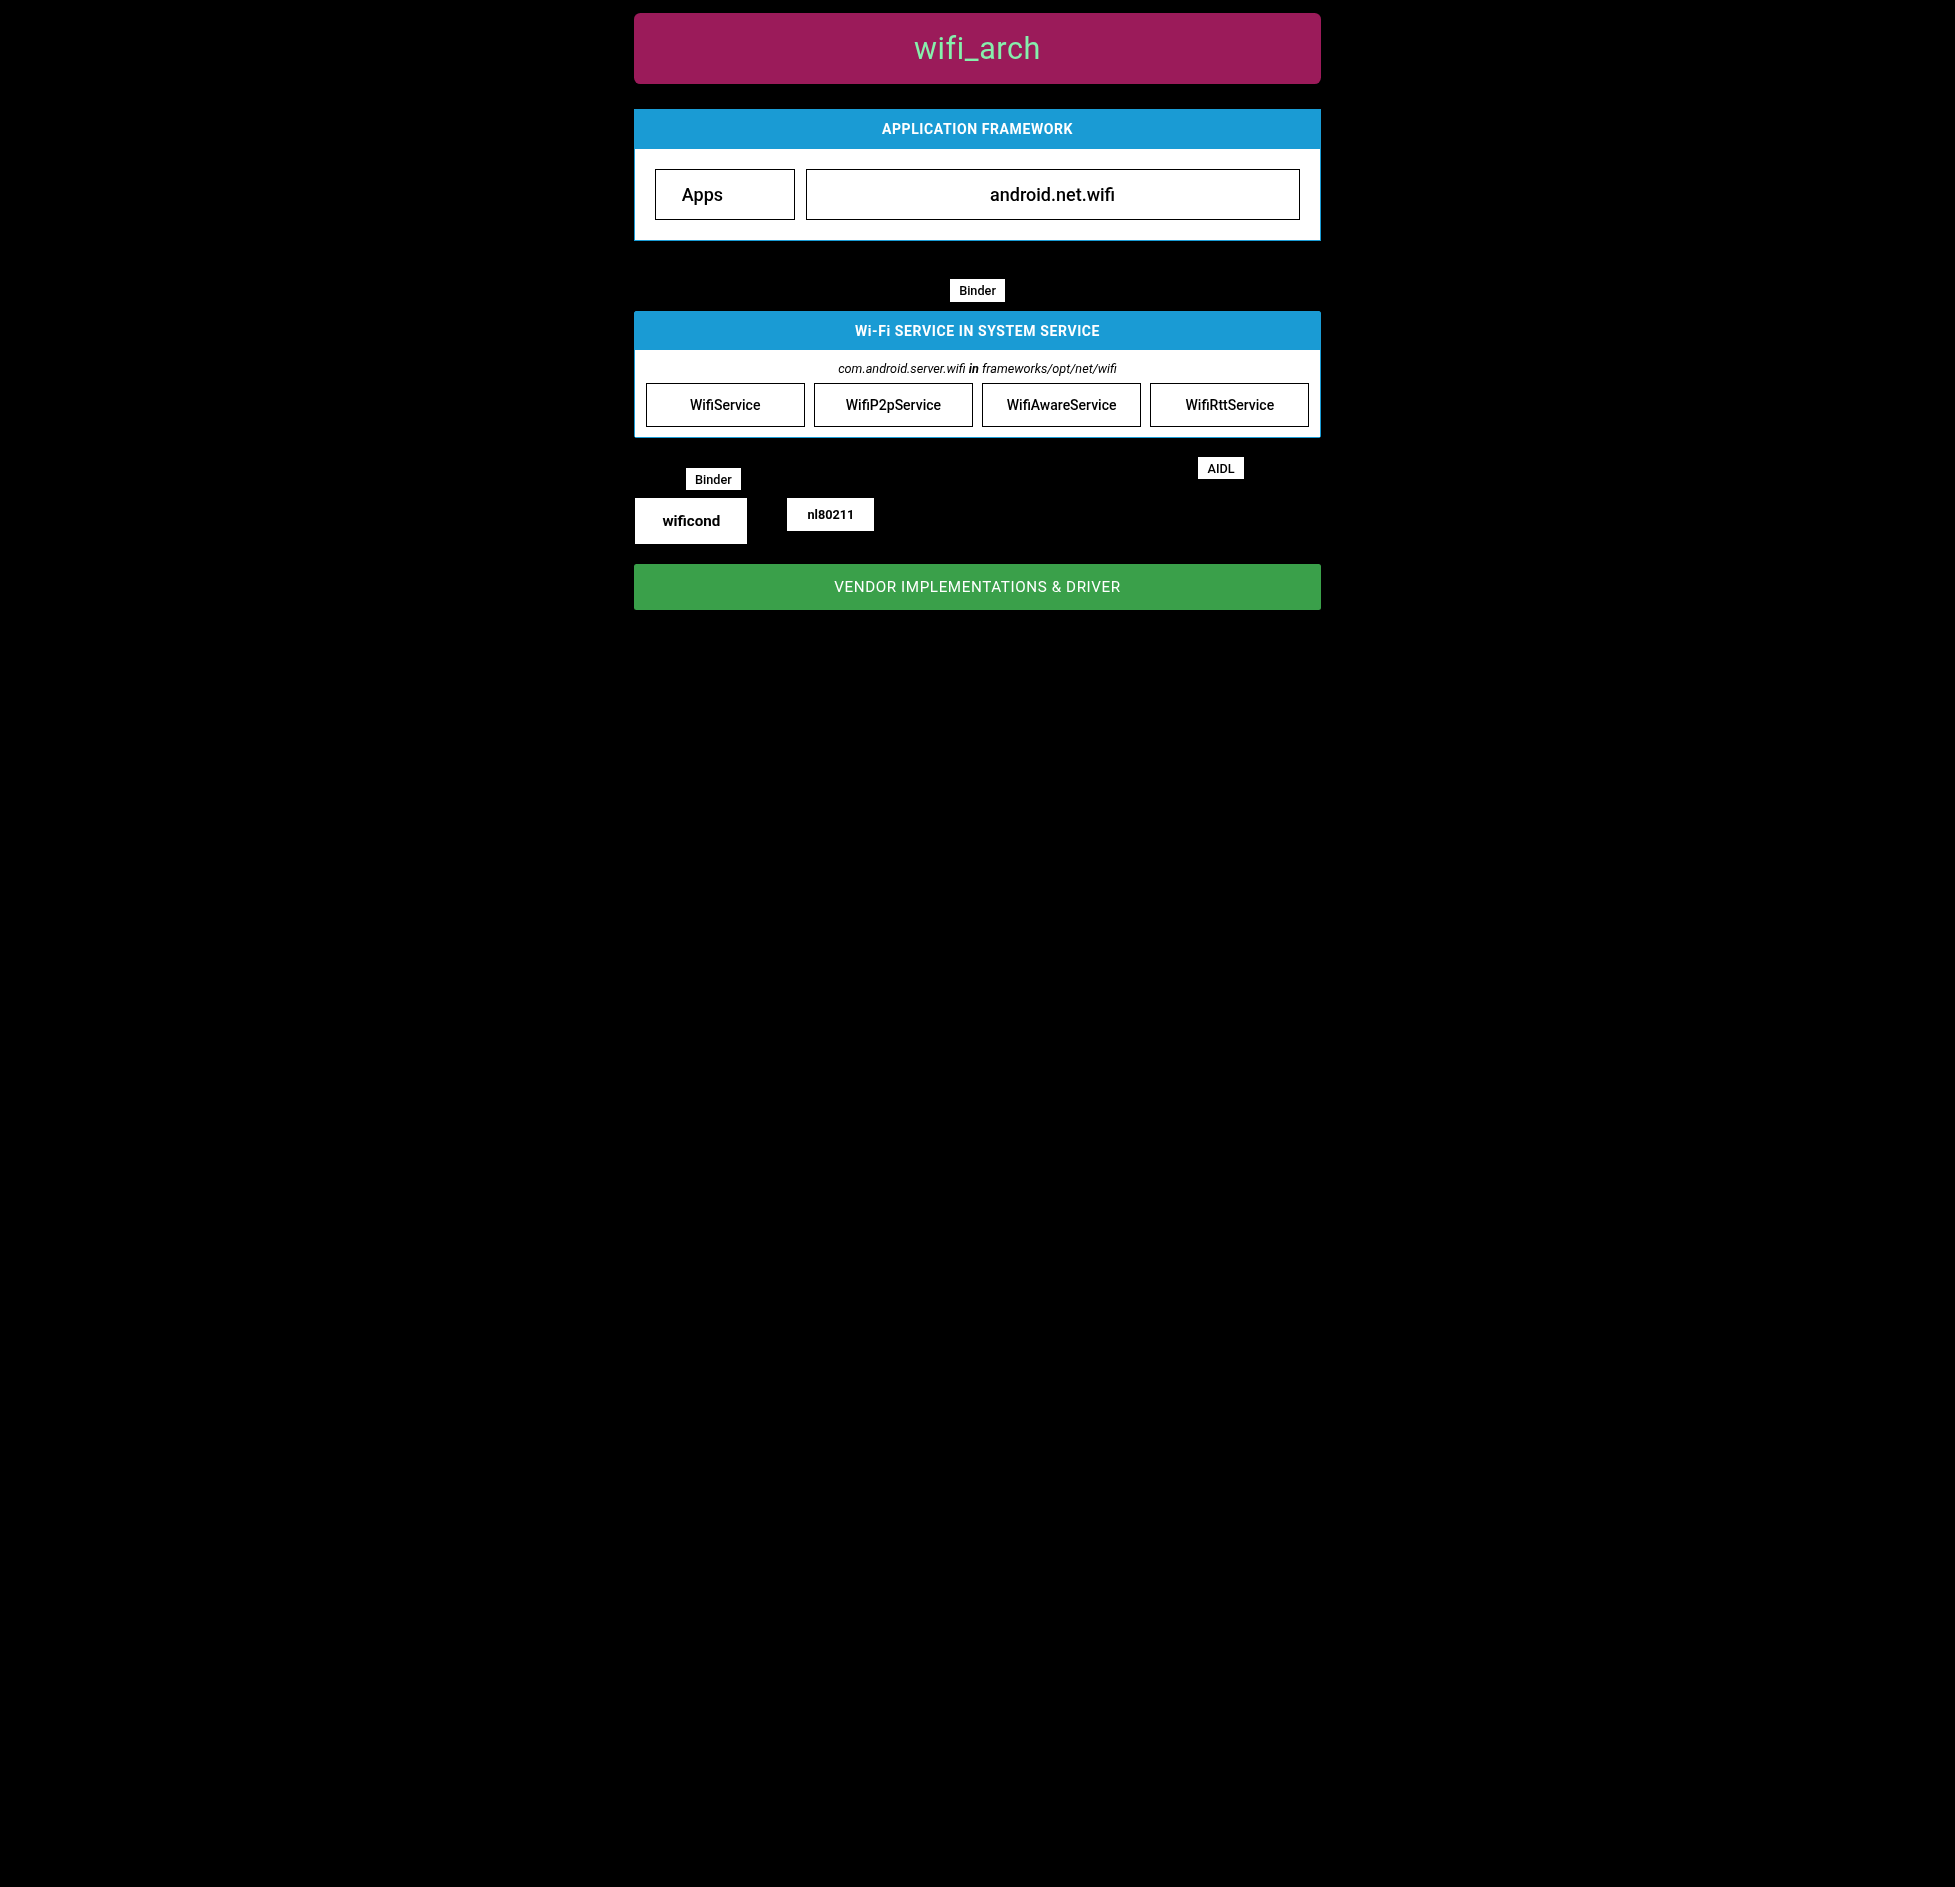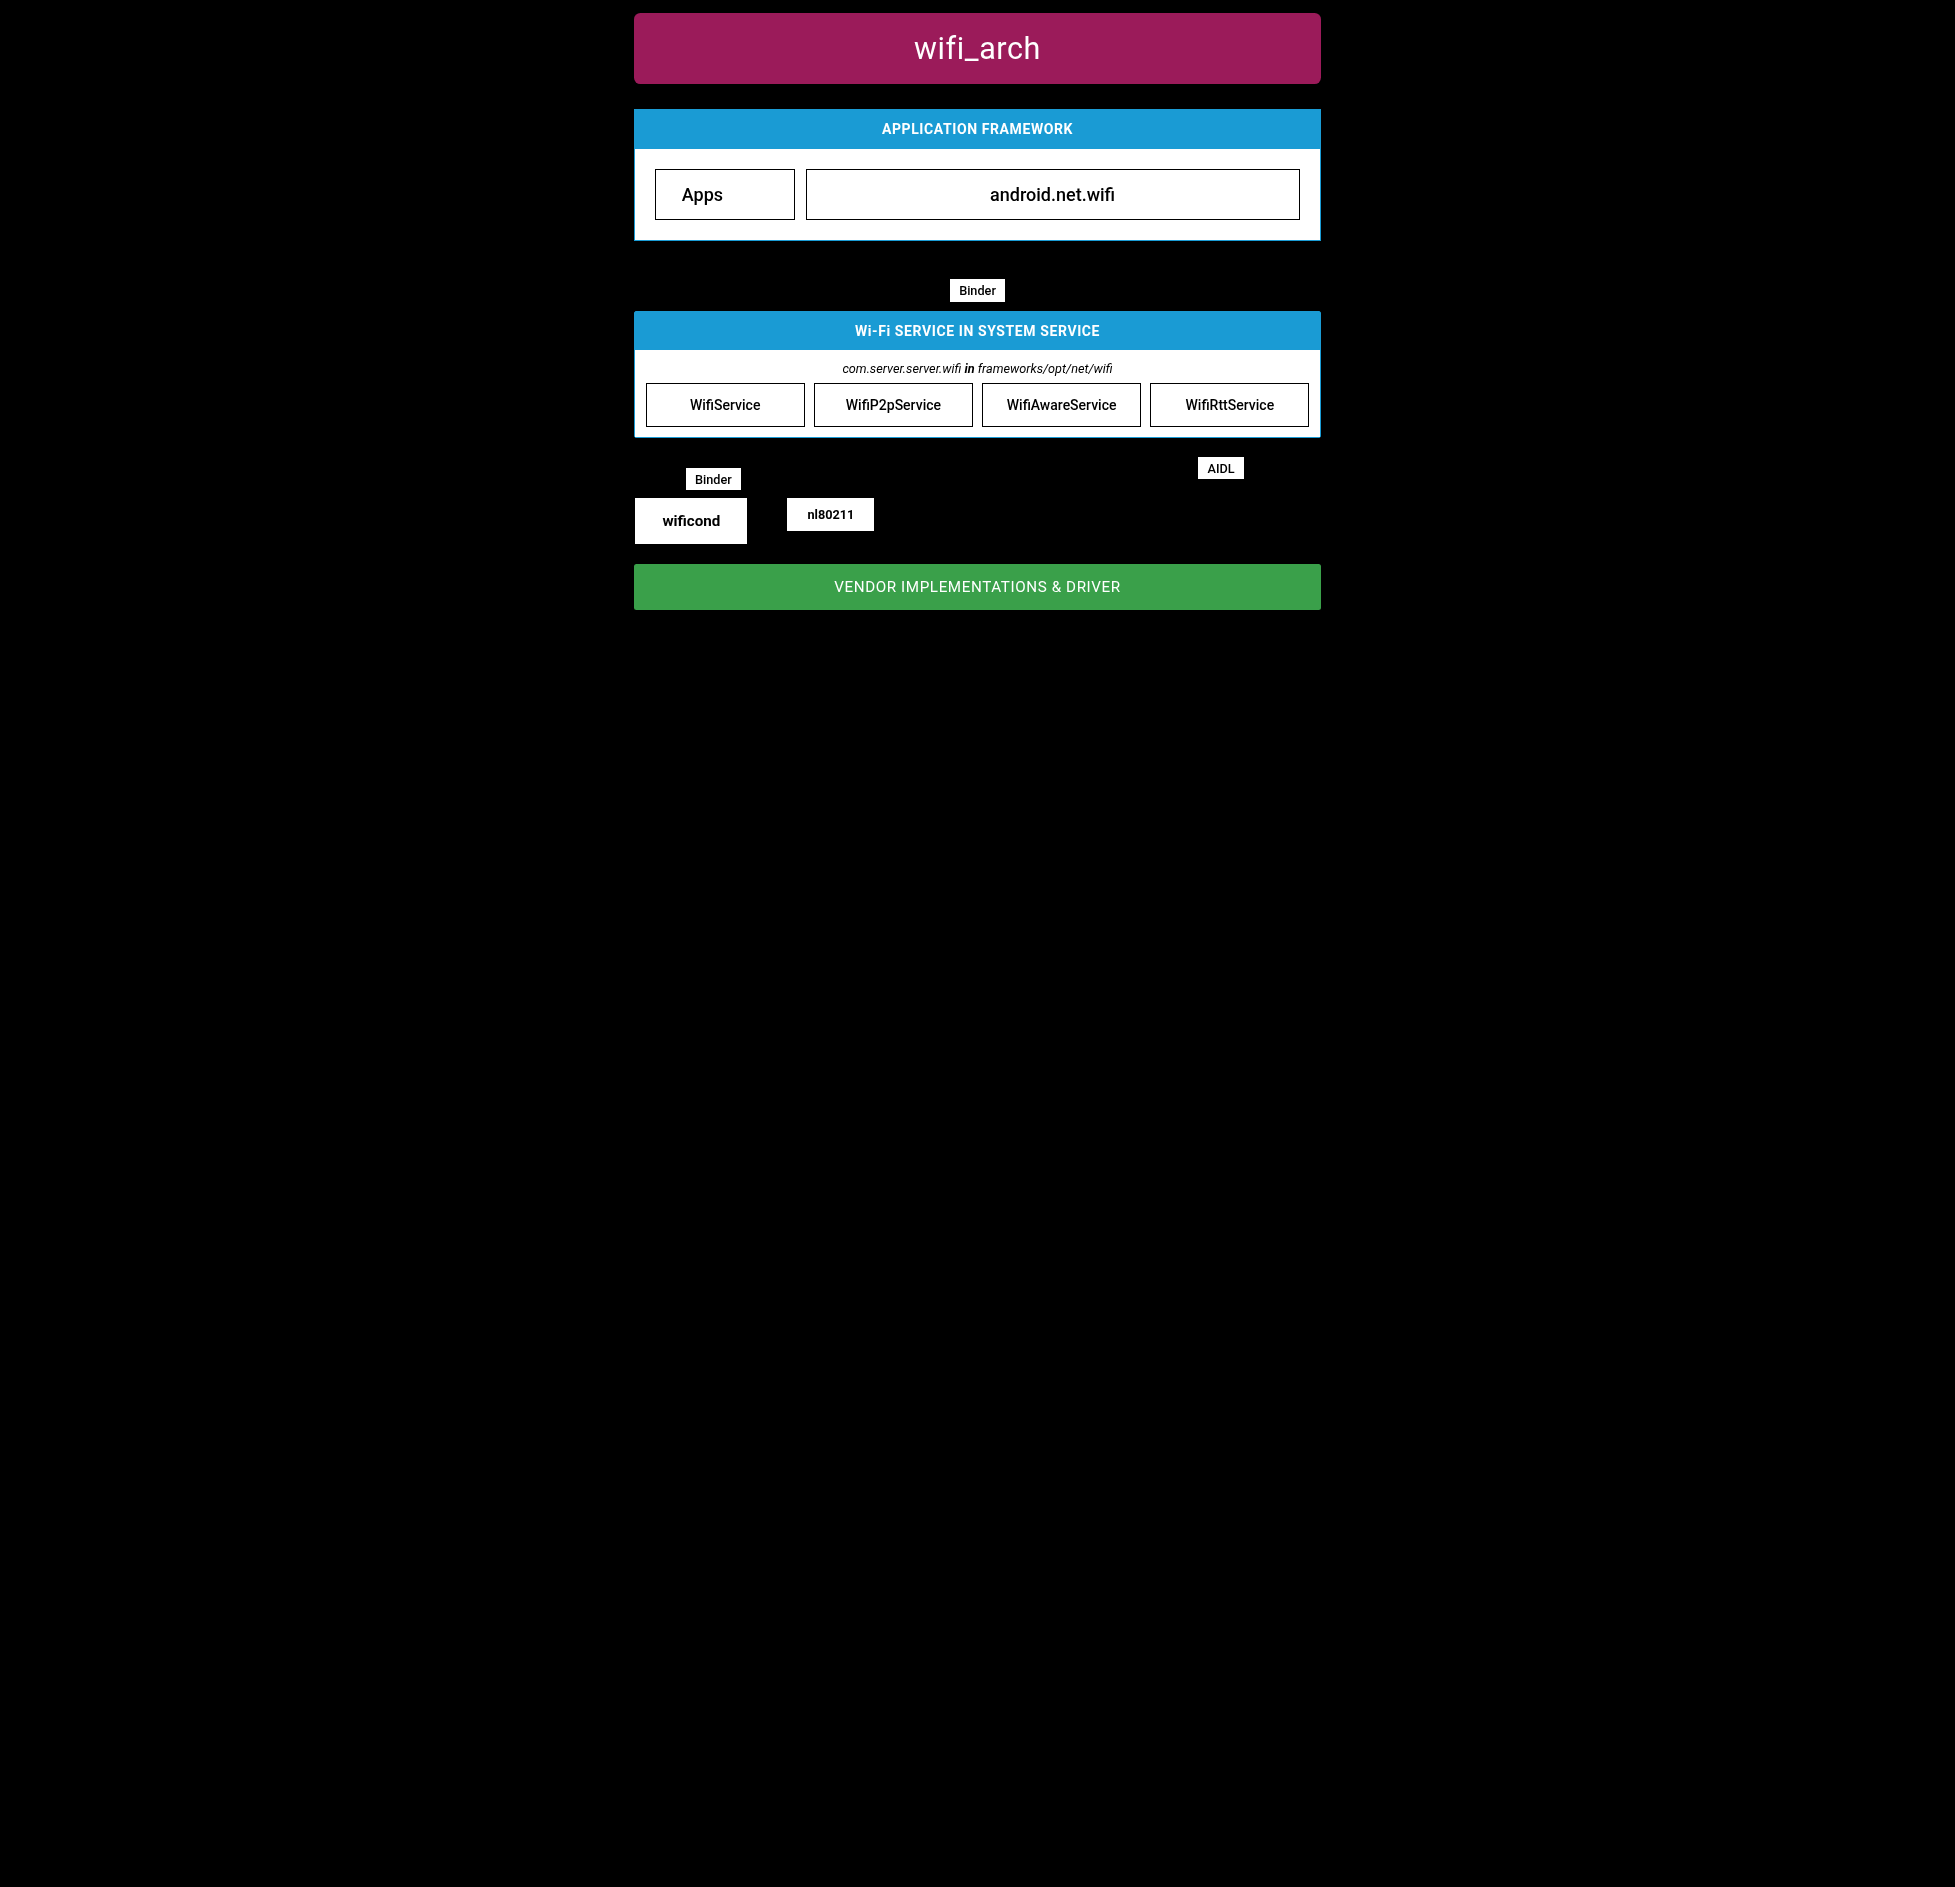--- a/index.html
+++ b/index.html
@@ -18,21 +18,21 @@
 
     .title-bar {
       background-color: #9b1b5a;
       border-radius: 6.4px;
       padding: 18px 12.7px;
       text-align: center;
       margin-bottom: 25.4px;
     }
 
     .title-bar h1 {
-      color: #ffffff;
+      color: #86efac;
       font-size: 30.5px;
       font-weight: 400;
       letter-spacing: 0.6px;
     }
 
     .section-header-blue {
       background-color: #1a9bd4;
       color: #fff;
       font-weight: 700;
       font-size: 14px;
@@ -255,21 +255,21 @@
   </div>
 </div>
 
 <div class="binder-center">
   <span class="label-tag">Binder</span>
 </div>
 
 <div class="wifi-service-section">
   <div class="section-header-blue">Wi-Fi SERVICE IN SYSTEM SERVICE</div>
   <div class="wifi-service-body">
-    <div class="italic-text"><em>com.server.server.wifi</em> <strong>in</strong> <em>frameworks/opt/net/wifi</em></div>
+    <div class="italic-text"><em>com.android.server.wifi</em> <strong>in</strong> <em>frameworks/opt/net/wifi</em></div>
     <div class="services-row">
       <div class="service-box">WifiService</div>
       <div class="service-box">WifiP2pService</div>
       <div class="service-box">WifiAwareService</div>
       <div class="service-box">WifiRttService</div>
     </div>
   </div>
 </div>
 
 <div class="between-wifi-lower">

